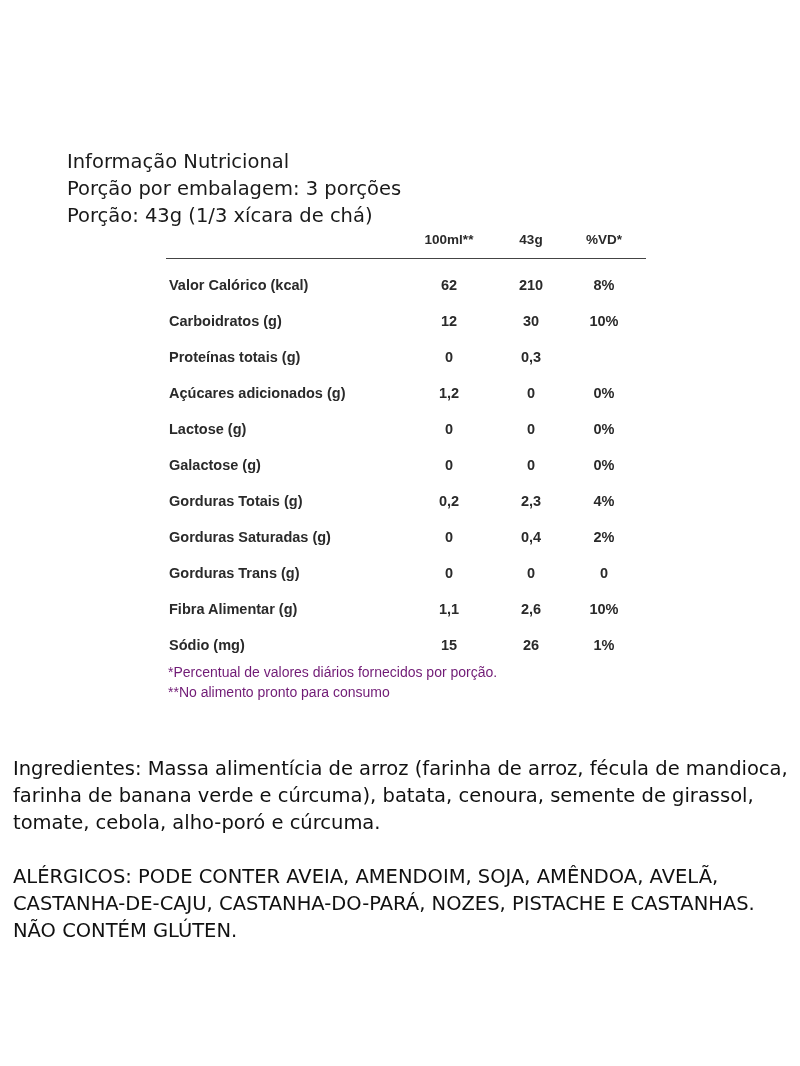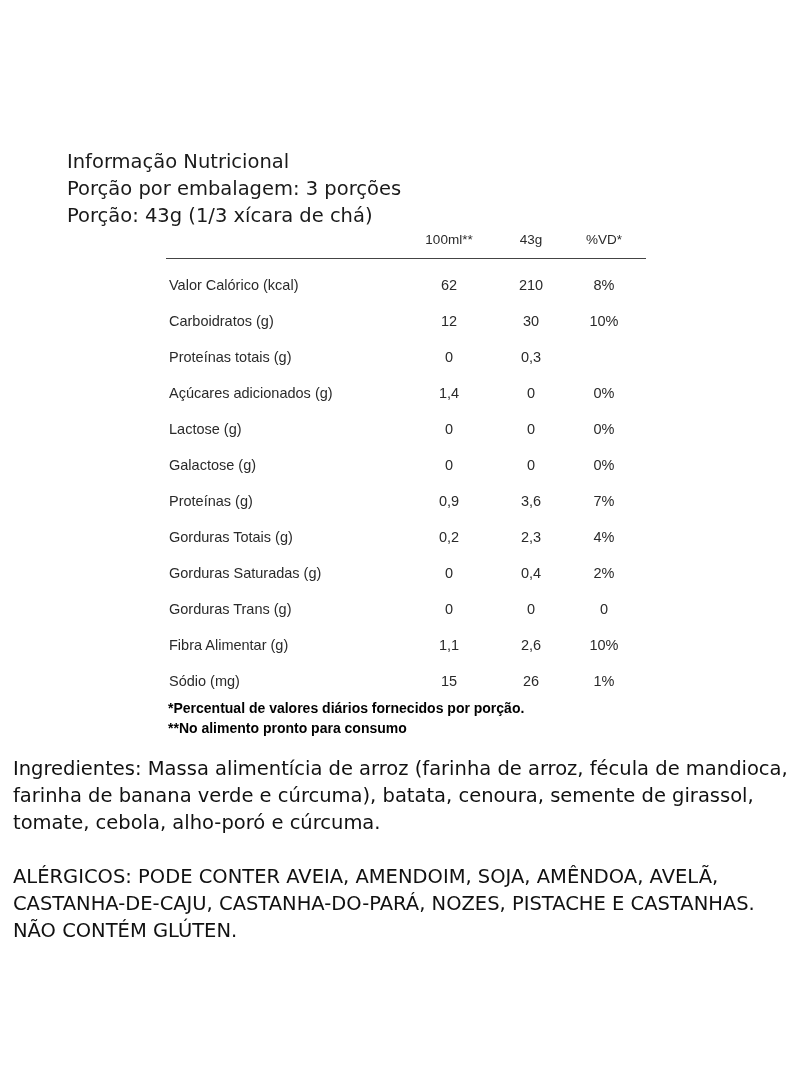--- a/index.html
+++ b/index.html
@@ -35,43 +35,43 @@
     }
     .thead {
       position: relative;
       height: 30px;
       border-bottom: 1.3px solid #444;
       font-size: 13.5px;
     }
     .thead span, .row span {
       position: absolute;
       white-space: nowrap;
+      font-weight: bold;
     }
     .col-100 { left: 250px; width: 66px; text-align: center; }
     .col-43  { left: 340px; width: 50px; text-align: center; }
     .col-vd  { left: 410px; width: 56px; text-align: center; }
     .thead span { top: 4px; }
 
     .row {
       position: relative;
       height: 36px;
       font-size: 14.5px;
     }
     .row span { top: 12px; }
     .row .label { left: 3px; }
     .rows { padding-top: 6px; }
 
     .footnotes {
       font-family: "Liberation Sans", sans-serif;
       font-size: 14px;
       line-height: 19.5px;
-      color: #000000;
+      color: #701a75;
       margin-top: 2px;
       padding-left: 2px;
-      font-weight: bold;
     }
     .footnotes div { white-space: nowrap; }
 
     .ingredients {
       position: absolute;
       left: 13px;
       top: 755px;
       width: 790px;
       font-family: "DejaVu Sans", sans-serif;
       font-size: 19.5px;
@@ -110,41 +110,35 @@
       <span class="col-vd">10%</span>
     </div>
     <div class="row">
       <span class="label">Proteínas totais (g)</span>
       <span class="col-100">0</span>
       <span class="col-43">0,3</span>
       <span class="col-vd"></span>
     </div>
     <div class="row">
       <span class="label">Açúcares adicionados (g)</span>
-      <span class="col-100">1,4</span>
+      <span class="col-100">1,2</span>
       <span class="col-43">0</span>
       <span class="col-vd">0%</span>
     </div>
     <div class="row">
       <span class="label">Lactose (g)</span>
       <span class="col-100">0</span>
       <span class="col-43">0</span>
       <span class="col-vd">0%</span>
     </div>
     <div class="row">
       <span class="label">Galactose (g)</span>
       <span class="col-100">0</span>
       <span class="col-43">0</span>
       <span class="col-vd">0%</span>
-    </div>
-    <div class="row">
-      <span class="label">Proteínas (g)</span>
-      <span class="col-100">0,9</span>
-      <span class="col-43">3,6</span>
-      <span class="col-vd">7%</span>
     </div>
     <div class="row">
       <span class="label">Gorduras Totais (g)</span>
       <span class="col-100">0,2</span>
       <span class="col-43">2,3</span>
       <span class="col-vd">4%</span>
     </div>
     <div class="row">
       <span class="label">Gorduras Saturadas (g)</span>
       <span class="col-100">0</span>

